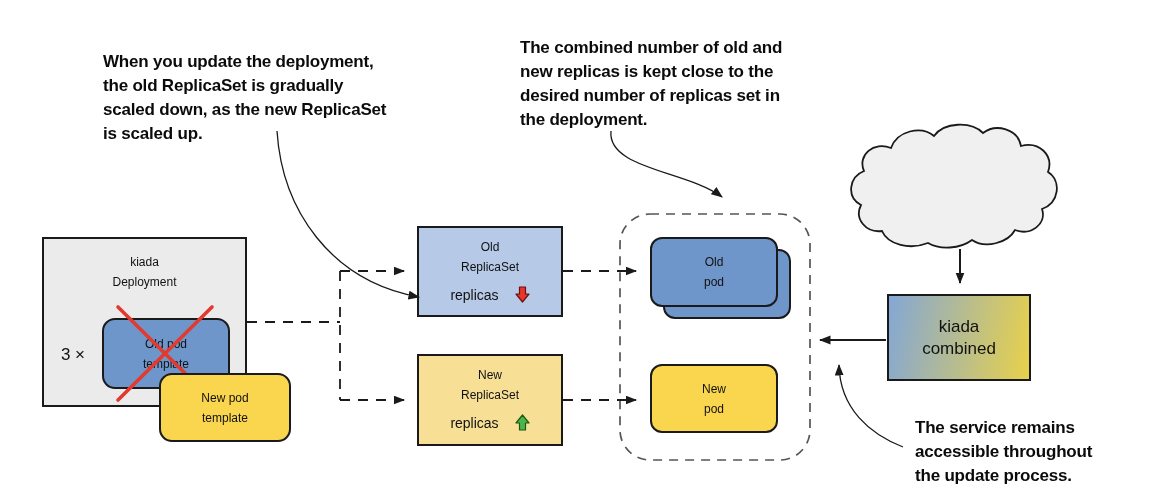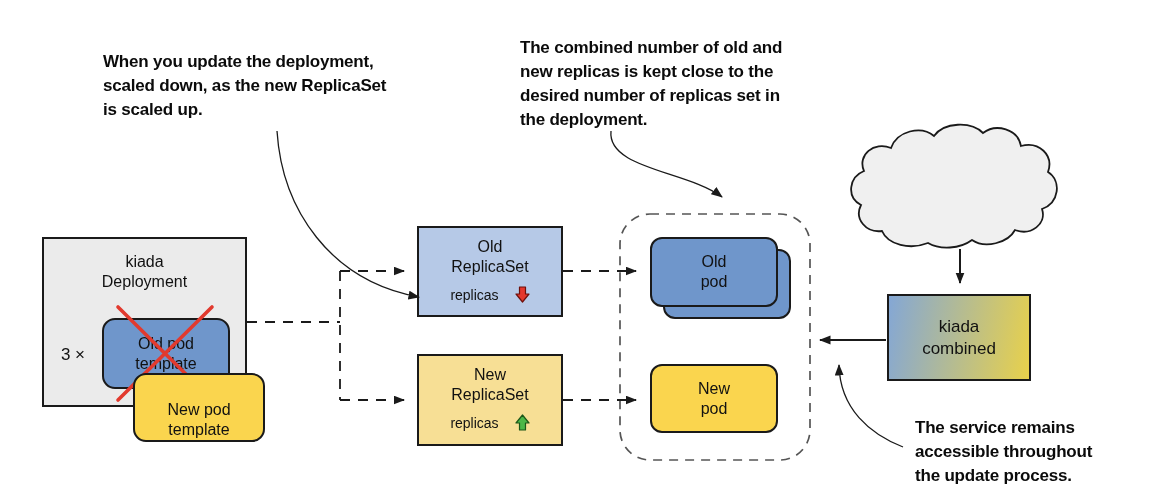--- a/index.html
+++ b/index.html
@@ -4,25 +4,25 @@
 <style>
   html,body{margin:0;padding:0;background:#fff;}
   .canvas{
     position:relative;width:1157px;height:496px;background:#fff;overflow:hidden;
     font-family:"Liberation Sans","DejaVu Sans",sans-serif;color:#111;margin-top:19px;
   }
   
   .note{position:absolute;font-weight:bold;font-size:17px;line-height:24px;letter-spacing:-0.2px;color:#0b0b0b;z-index:6;}
   
   .box{position:absolute;box-sizing:border-box;border:2px solid #1a1a1a;display:flex;flex-direction:column;align-items:center;justify-content:center;text-align:center;}
-  .lbl{font-size:16px;line-height:20px;color:#111;}
+  .lbl{font-size:12px;line-height:20px;color:#111;}
   .deployment{left:42px;top:218px;width:205px;height:170px;background:var(--box-gray);justify-content:flex-start;padding-top:13px;z-index:1;}
   .count{position:absolute;left:44px;top:326px;width:58px;text-align:center;font-size:17px;z-index:2;}
   .old-template{left:102px;top:299px;width:128px;height:71px;background:var(--old-blue);border-radius:13px;z-index:2;}
-  .new-template{left:133px;top:354px;width:132px;height:69px;background:var(--new-yellow);border-radius:13px;z-index:4;justify-content:flex-end;}
+  .new-template{left:159px;top:354px;width:132px;height:69px;background:var(--new-yellow);border-radius:13px;z-index:4;}
   .rs-box{width:146px;justify-content:flex-start;padding-top:9px;z-index:2;}
   .rs-old{left:417px;top:207px;height:91px;background:var(--old-blue-light);}
   .rs-new{left:417px;top:335px;height:92px;background:var(--new-yellow-light);}
   .replicas-row{display:flex;align-items:center;gap:16px;margin-top:9px;font-size:14px;}
   .pod{border-radius:12px;z-index:5;}
   .pod-old-front{left:650px;top:218px;width:128px;height:70px;background:var(--old-blue);}
   .pod-old-back{left:663px;top:230px;width:128px;height:70px;background:var(--old-blue);z-index:4;}
   .pod-new{left:650px;top:345px;width:128px;height:69px;background:var(--new-yellow);}
   .service{left:887px;top:275px;width:144px;height:87px;background:linear-gradient(100deg,var(--service-left),var(--service-right));font-size:17px;z-index:2;}
   .service .lbl{font-size:17px;line-height:22px;}
@@ -30,20 +30,21 @@
   .overlay{position:absolute;left:0;top:0;z-index:10;pointer-events:none;}
   .crosslay{position:absolute;left:108px;top:280px;z-index:3;pointer-events:none;}
 </style>
 </head>
 <body>
 
 <div class="canvas">
 
   <div class="note" style="left:103px;top:31px;">
     <div>When you update the deployment,</div>
+    <div>the old ReplicaSet is gradually</div>
     <div>scaled down, as the new ReplicaSet</div>
     <div>is scaled up.</div>
   </div>
   <div class="note" style="left:520px;top:17px;">
     <div>The combined number of old and</div>
     <div>new replicas is kept close to the</div>
     <div>desired number of replicas set in</div>
     <div>the deployment.</div>
   </div>
   <div class="note" style="left:915px;top:397px;">

